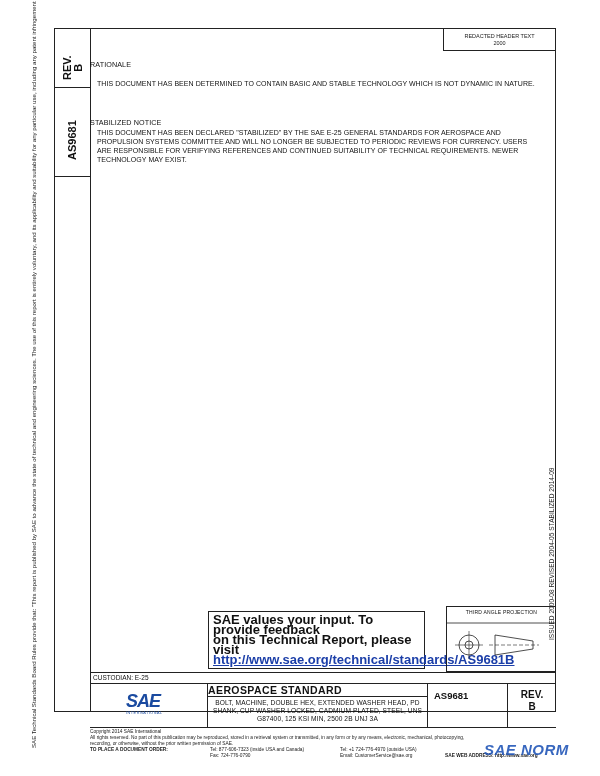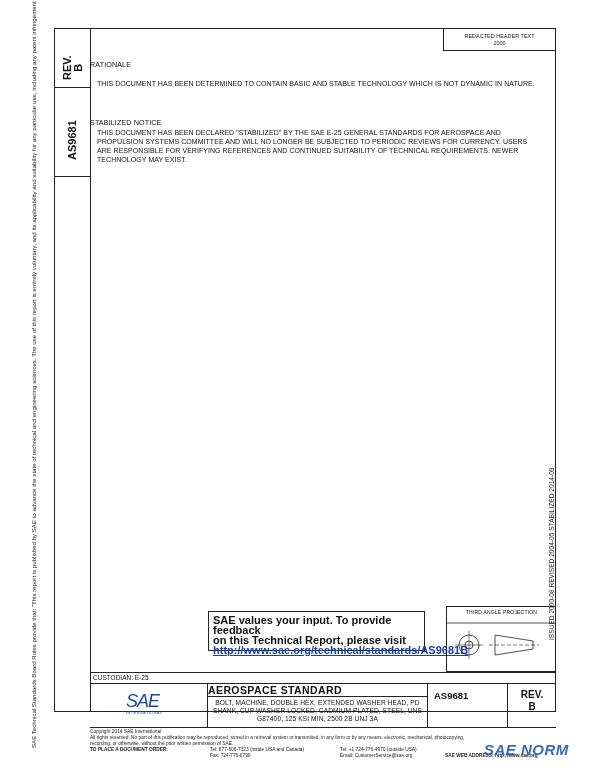--- a/index.html
+++ b/index.html
@@ -16,40 +16,40 @@
     .docnum-vert { left: 66px; top: 160px; transform: rotate(-90deg); font-weight: bold; font-size: 11px; }
 
     .side-notice { left: 30px; top: 748px; transform: rotate(-90deg); font-size: 6.1px; line-height: 8px; color: #222; width: 570px; }
     .right-stamp { left: 548px; top: 640px; transform: rotate(-90deg); font-size: 6.6px; color: #222; }
 
     .header-box { position: absolute; left: 443px; top: 29px; width: 112px; height: 22px; border-left: 1px solid #222; border-bottom: 1px solid #222; font-size: 5.5px; text-align: center; padding-top: 4px; line-height: 7px; color: #222; }
 
     .section-title { position: absolute; width: 466px; left: 90px; font-size: 7.2px; letter-spacing: 0.1px; }
     .para { position: absolute; left: 97px; width: 440px; font-size: 7px; line-height: 9px; letter-spacing: 0.05px; }
 
-    .feedback-box { position: absolute; left: 208px; top: 611px; width: 217px; height: 40px; border: 1px solid #222; padding: 3px 4px; font-size: 11px; line-height: 10px; font-weight: bold; }
+    .feedback-box { position: absolute; left: 208px; top: 611px; width: 217px; height: 58px; border: 1px solid #222; padding: 3px 4px; font-size: 13px; line-height: 10px; font-weight: bold; }
     .feedback-link { color: #1b3ea8; text-decoration: underline; font-weight: bold; }
 
     .projection-box { position: absolute; left: 446px; top: 606px; width: 110px; height: 66px; border: 1px solid #222; border-right: none; }
     .projection-title { font-size: 5px; text-align: center; margin-top: 2px; letter-spacing: 0.2px; }
 
     .custodian-row { position: absolute; left: 90px; top: 672px; width: 466px; height: 12px; border-top: 1px solid #222; border-bottom: 1px solid #222; font-size: 6.5px; padding-left: 3px; line-height: 10px; }
 
     .bottom-block { position: absolute; left: 90px; top: 684px; width: 466px; height: 44px; border-bottom: 1px solid #222; }
     .logo-cell { position: absolute; left: 0; top: 0; width: 118px; height: 44px; border-right: 1px solid #222; }
     .title-cell { position: absolute; left: 118px; top: 0; width: 220px; height: 44px; border-right: 1px solid #222; }
     .num-cell { position: absolute; left: 338px; top: 0; width: 80px; height: 44px; border-right: 1px solid #222; }
     .rev-cell { position: absolute; left: 418px; top: 0; width: 48px; height: 44px; }
     .title-top { height: 13px; border-bottom: 1px solid #222; text-align: left; font-weight: bold; font-size: 10.5px; line-height: 13px; letter-spacing: 0.4px; }
     .title-desc { text-align: center; font-size: 6.6px; line-height: 8px; padding: 2px 4px 0; letter-spacing: 0.1px; }
     .num-cell span { display: block; font-weight: bold; font-size: 9.5px; padding: 6px 0 0 6px; }
     .rev-cell span { display: block; font-weight: bold; font-size: 10px; text-align: center; line-height: 12px; padding-top: 5px; }
 
     .sae-logo { position: absolute; left: 36px; top: 8px; width: 36px; height: 26px; }
-    .sae-logo .glyph { font-weight: normal; font-style: italic; color: #1a4aa0; font-size: 18px; letter-spacing: -1px; font-family: "Liberation Sans", sans-serif; line-height: 18px; }
+    .sae-logo .glyph { font-weight: bold; font-style: italic; color: #1a4aa0; font-size: 18px; letter-spacing: -1px; font-family: "Liberation Sans", sans-serif; line-height: 18px; }
     .sae-logo .sub { font-size: 3.8px; color: #1a4aa0; letter-spacing: 0.5px; margin-top: 1px; }
 
     .footer { position: absolute; left: 90px; top: 729px; width: 466px; font-size: 4.8px; line-height: 6px; color: #222; }
     .footer .row { white-space: nowrap; }
     .footer .bold { font-weight: bold; }
     .footer .col { position: absolute; }
 
     .watermark { position: absolute; left: 484px; top: 741px; font-weight: bold; font-style: italic; color: #2357b8; font-size: 15px; letter-spacing: 0.5px; opacity: 0.9; text-align: right; }
   </style>
 </head>

